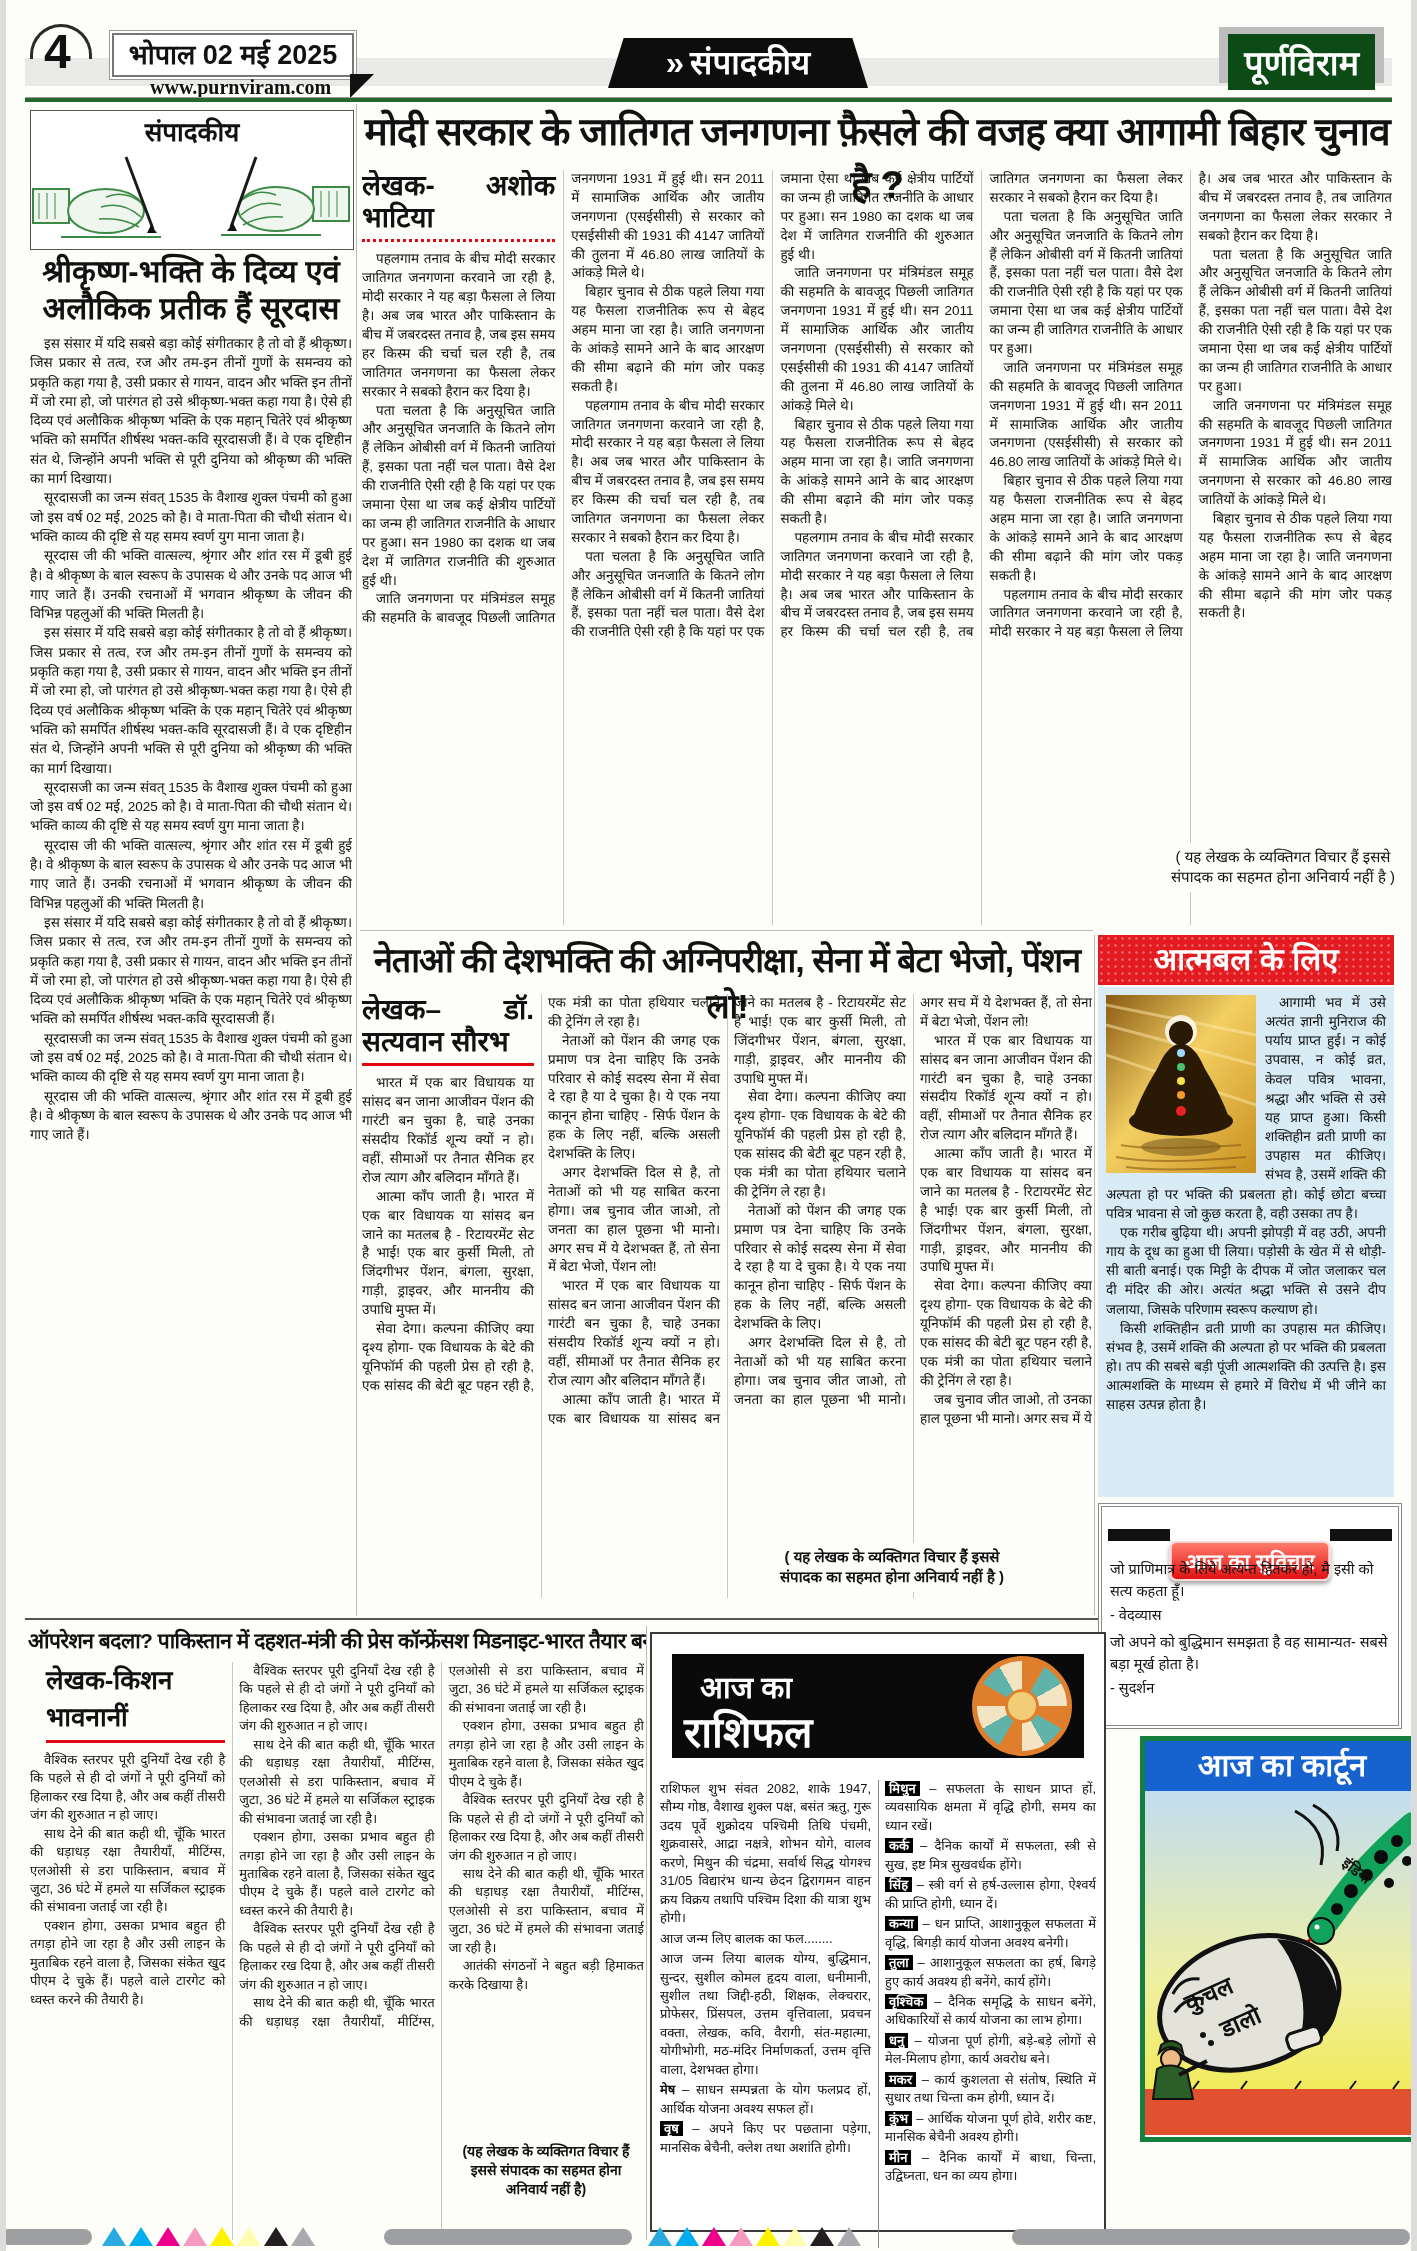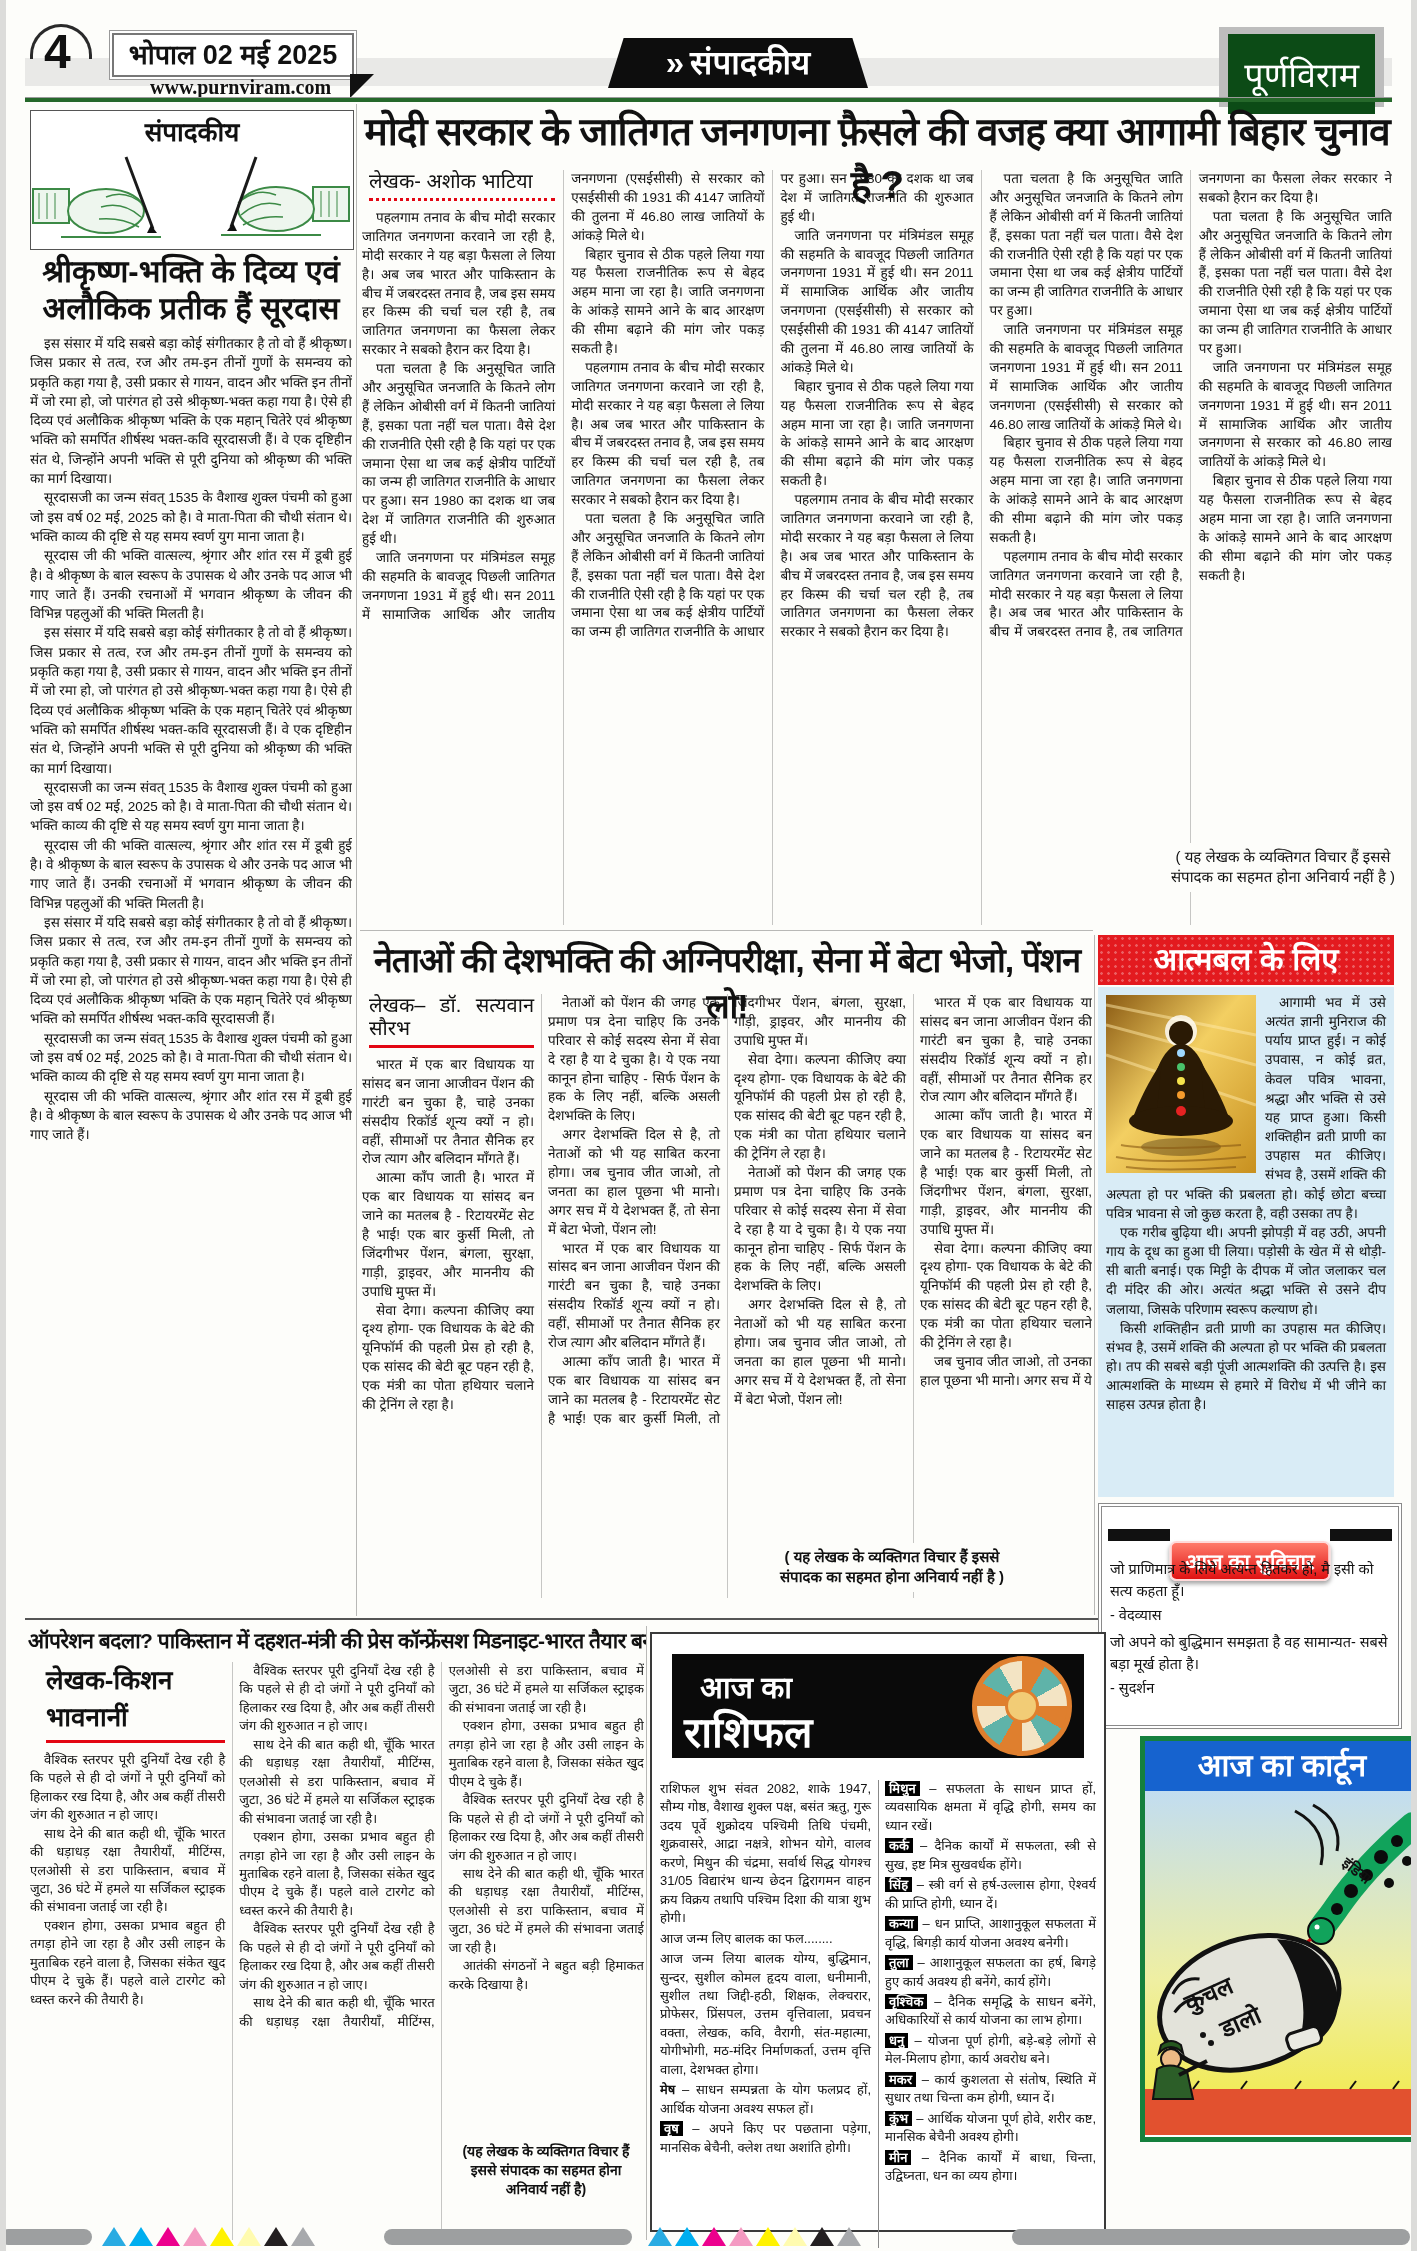--- a/index.html
+++ b/index.html
@@ -16,39 +16,39 @@
         text-align:center;line-height:40px;}
   .siteurl{left:150px;top:76px;font-family:"Liberation Serif","DejaVu Serif",serif;
         font-weight:bold;font-size:20px;}
   .url-flag{left:350px;top:74px;width:0;height:0;border-top:24px solid #111;border-right:24px solid transparent;}
   .ribbon{left:608px;top:38px;width:260px;height:50px;background:#0d0d0d;color:#fff;
         font-size:33px;font-weight:bold;text-align:center;line-height:50px;
         clip-path:polygon(6% 0,94% 0,100% 100%,0 100%);}
   .ribbon::before{content:"";position:absolute;left:20px;right:20px;top:-12px;height:12px;background:#0d0d0d;
         clip-path:polygon(0 100%,12% 0,88% 0,100% 100%);}
   .chev{color:#fff;margin-right:6px;}
-  .papername{right:42px;top:34px;background:#0c4b16;color:#fff;font-size:34px;font-weight:normal;
-        padding:17px 16px;box-shadow:-9px -7px 0 #bdbdbd,9px -7px 0 #bdbdbd;}
+  .papername{right:42px;top:34px;background:#0c4b16;color:#fff;font-size:34px;font-weight:bold;
+        padding:5px 16px;box-shadow:-9px -7px 0 #bdbdbd,9px -7px 0 #bdbdbd;}
   .hdr-rule{left:25px;right:25px;top:97px;height:4px;background:#25682a;border-top:1px solid #9b9b9b;}
   
   .vline{position:absolute;width:1px;background:#b8b8b6;}
   .hline{position:absolute;height:1px;background:#b8b8b6;}
   
   .edit-box{left:30px;top:110px;width:322px;height:138px;border:1px solid #555;background:#fff;}
   .edit-label{text-align:center;font-size:26px;font-weight:bold;margin-top:2px;}
   .edit-headline{left:30px;top:254px;width:322px;font-size:31px;font-weight:bold;text-align:center;line-height:1.18;}
   .edit-body{left:30px;top:334px;width:322px;height:1280px;overflow:hidden;
         font-size:13.5px;line-height:1.43;text-align:justify;}
   .para{margin:0;text-indent:14px;}
   
   .a1-headline{left:360px;top:103px;width:1034px;font-size:39px;font-weight:bold;text-align:center;letter-spacing:-1px;}
   .a1-body{left:362px;top:170px;width:1030px;height:755px;overflow:hidden;
         column-count:5;column-gap:16px;column-rule:1px solid #c6c6c4;
         font-size:13.5px;line-height:1.4;text-align:justify;}
-  .byline{font-size:20px;font-weight:normal;padding-bottom:5px;margin:0 0 8px 7px;
+  .byline{font-size:28px;font-weight:bold;padding-bottom:5px;margin:0 0 8px 0;
         border-bottom:3px dotted #e30613;line-height:1.15;}
   .byline.solid{border-bottom:3px solid #e30613;}
   .endnote{background:#fdfdfa;text-align:center;font-size:15px;line-height:1.35;padding:4px 2px;}
   .endnote.bold{font-weight:bold;}
   
   .a2-headline{left:362px;top:936px;width:730px;font-size:34px;font-weight:bold;text-align:center;letter-spacing:-1px;}
   .a2-body{left:362px;top:994px;width:730px;height:604px;overflow:hidden;
         column-count:4;column-gap:14px;column-rule:1px solid #c6c6c4;
         font-size:13.5px;line-height:1.4;text-align:justify;}
   

